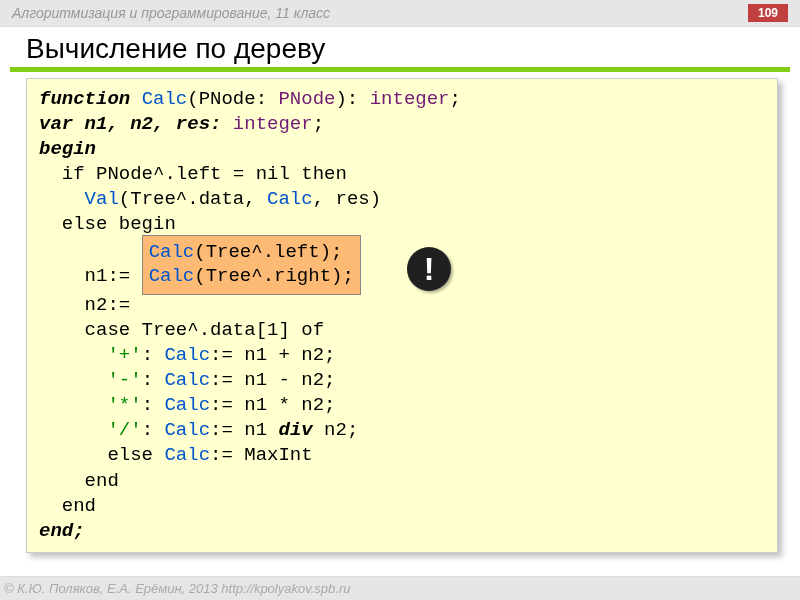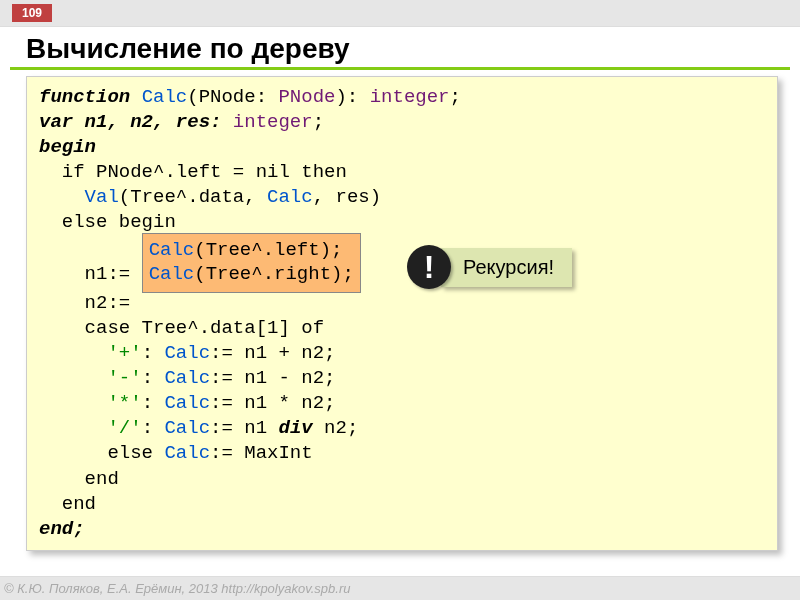--- a/index.html
+++ b/index.html
@@ -25,24 +25,24 @@
   .pagenum {
     background: #c04040;
     color: #fff;
     font-style: normal;
     font-weight: bold;
     padding: 2px 10px;
     font-size: 12px;
   }
   .title {
     font-size: 28px;
-    font-weight: bold;
+    font-weight: normal;
     color: #000;
     padding: 6px 16px 2px 16px;
-    border-bottom: 3px solid #84cc16;
+    border-bottom: 5px solid #84cc16;
     margin: 0 10px 6px 10px;
   }
   .codebox {
     margin: 0 22px 0 26px;
     background: #ffffcf;
     border: 1px solid #ccc;
     box-shadow: 4px 4px 6px rgba(0,0,0,0.25);
     padding: 8px 12px 8px 12px;
     position: relative;
   }
@@ -102,20 +102,21 @@
     font-style: italic;
     font-size: 13px;
     padding: 4px 4px;
     border-top: 1px solid #ddd;
   }
 </style>
 </head>
 <body>
 
 <div class="header">
+  <span>Алгоритмизация и программирование, 11 класс</span>
   <span class="pagenum">109</span>
 </div>
 
 <div class="title">Вычисление по дереву</div>
 
 <div class="codebox">
 <div class="code"><span class="kw">function </span><span class="blue">Calc</span><span>(PNode: </span><span class="red">PNode</span><span>): </span><span class="red">integer</span><span>;</span>
 <span class="kw">var n1, n2, res: </span><span class="red">integer</span><span>;</span>
 <span class="kw">begin</span>
 <span>  if PNode^.left = nil then</span>
@@ -129,17 +130,16 @@
 <span>      </span><span class="green">'-'</span><span>: </span><span class="blue">Calc</span><span>:= n1 - n2;</span>
 <span>      </span><span class="green">'*'</span><span>: </span><span class="blue">Calc</span><span>:= n1 * n2;</span>
 <span>      </span><span class="green">'/'</span><span>: </span><span class="blue">Calc</span><span>:= n1 </span><span class="kw">div</span><span> n2;</span>
 <span>      else </span><span class="blue">Calc</span><span>:= MaxInt</span>
 <span>    end</span>
 <span>  end</span>
 <span class="kw">end;</span></div>
 
   <div class="callout">
     <div class="bang">!</div>
-    <div class="label">Рекурсия!</div>
   </div>
 </div>
 
 <div class="footer">© К.Ю. Поляков, Е.А. Ерёмин, 2013     http://kpolyakov.spb.ru</div>
 
 </body></html>

